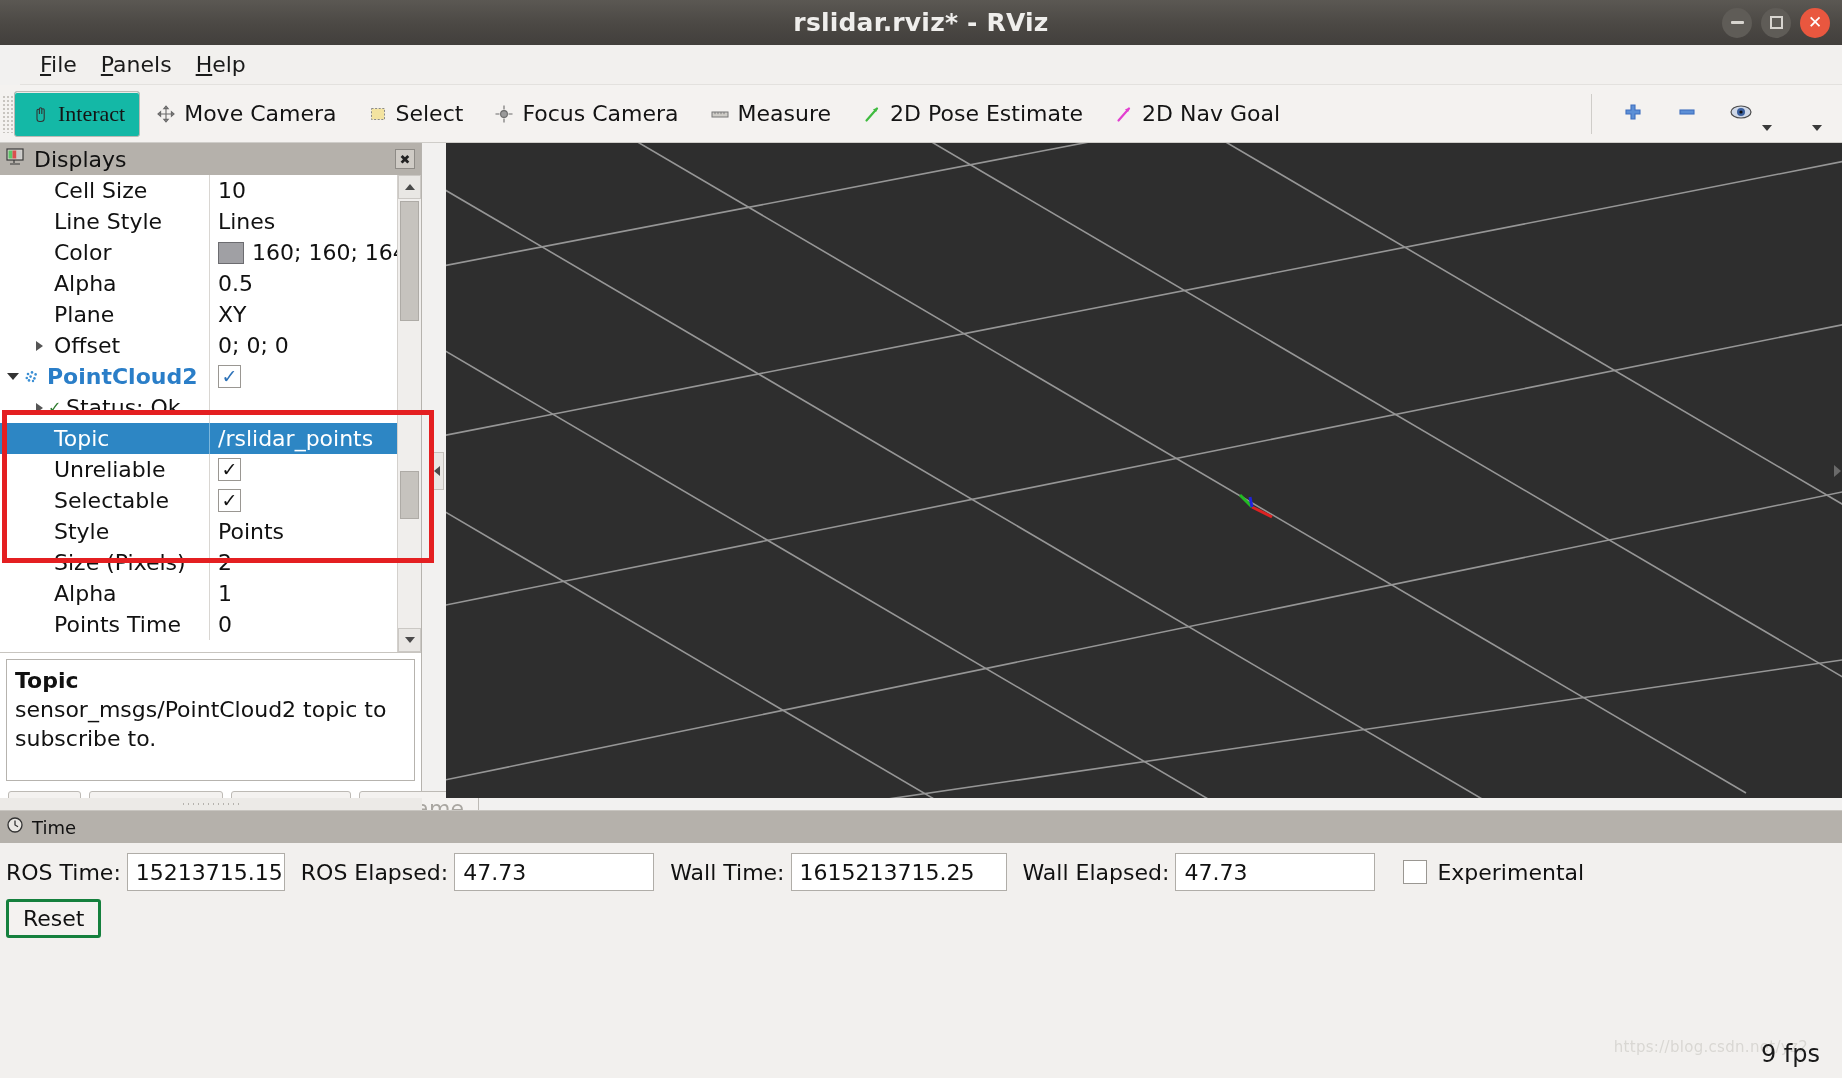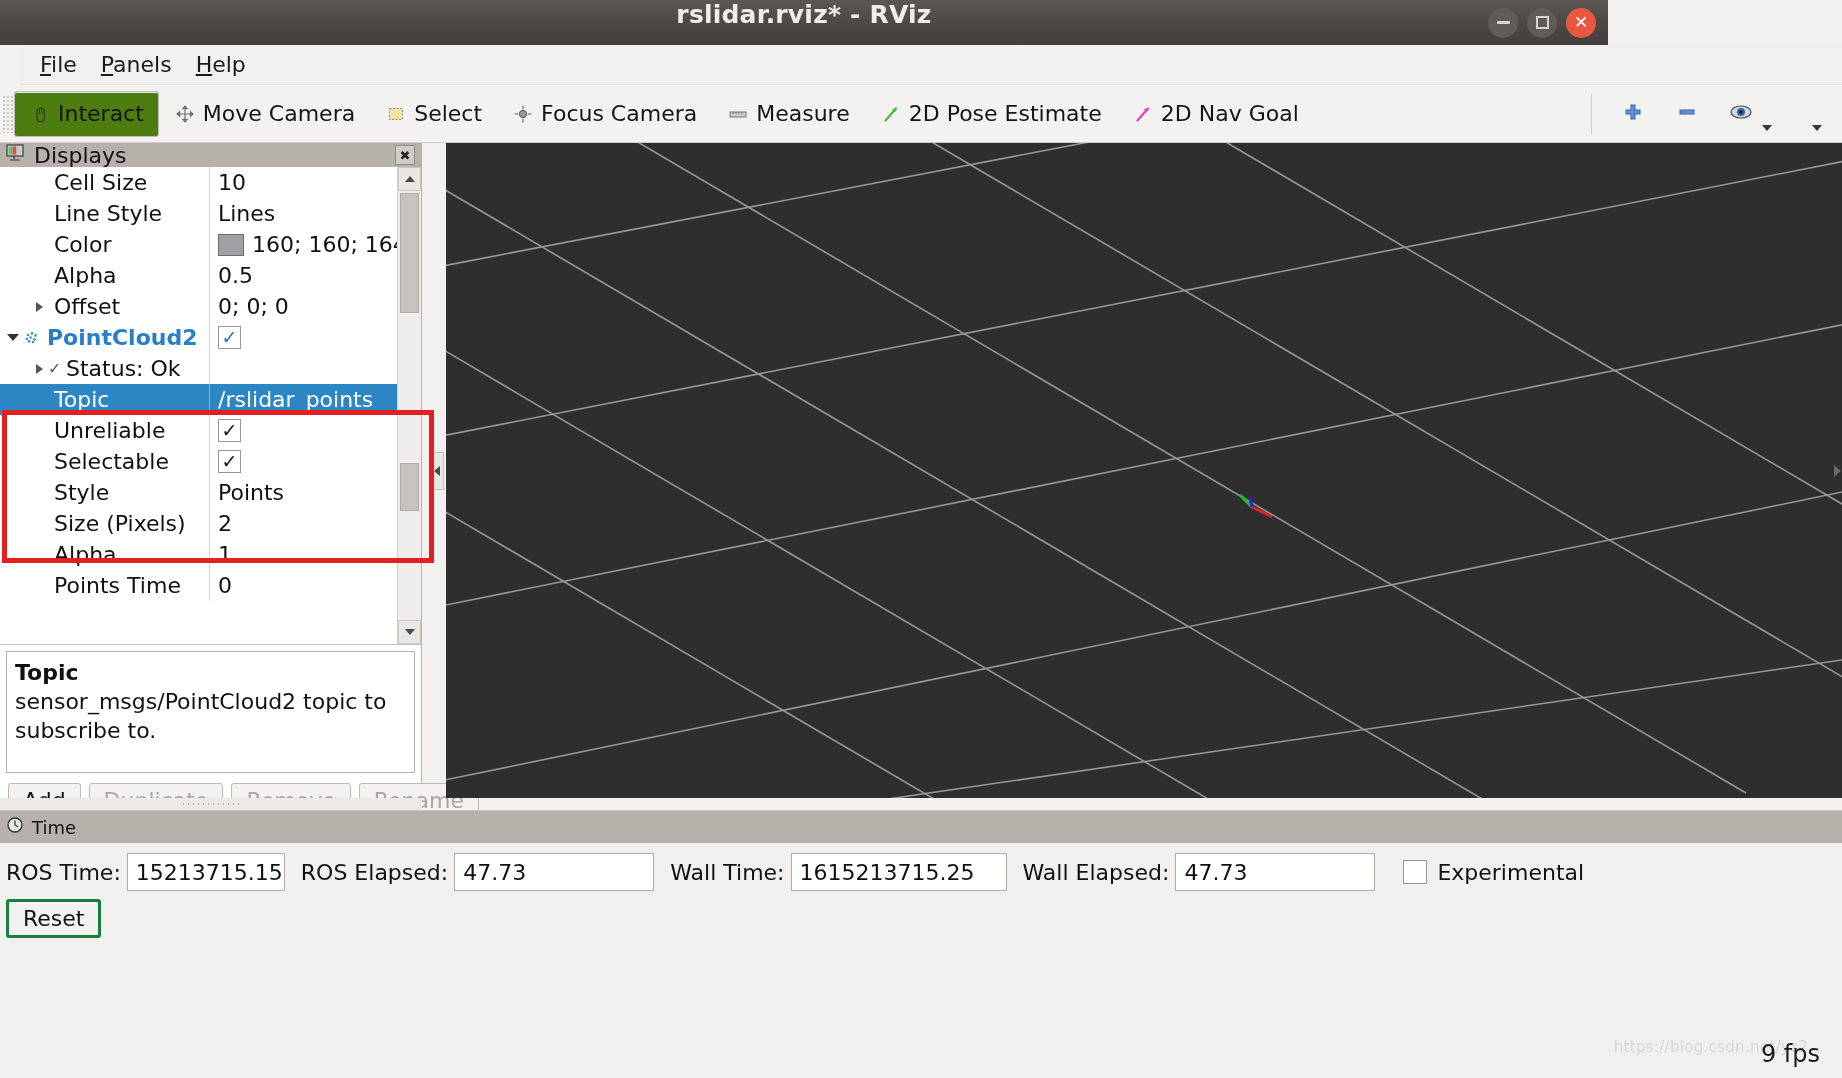--- a/index.html
+++ b/index.html
@@ -6,23 +6,23 @@
   html, body {
     width: 1842px; height: 1078px;
     font-family: "DejaVu Sans", "Liberation Sans", sans-serif;
     overflow: hidden;
     background: #f2f1f0;
   }
   #app { position: relative; width: 1842px; height: 1078px; }
 
   
   .titlebar {
-    position: absolute; left: 0; top: 0; width: 1608px; height: 45px;
+    position: absolute; left: 0; top: 0; width: 1842px; height: 45px;
     background: linear-gradient(to bottom, #5b5853 0%, #4b4844 55%, #423f3c 100%);
-    display: flex; justify-content: center;
+    display: flex; align-items: center; justify-content: center;
   }
   .title-text {
     color: #efeeec; font-size: 25px; font-weight: bold;
     letter-spacing: .2px;
   }
   .winbtns { position: absolute; right: 12px; top: 50%; transform: translateY(-50%);
     display: flex; gap: 9px; align-items: center; }
   .wb { width: 30px; height: 30px; border-radius: 50%; display:flex;
         align-items:center; justify-content:center; }
   .wb.min { background: #5f5c57; }
@@ -50,40 +50,40 @@
     border-bottom: 1px solid #cfcdc9;
   }
   .tb-handle { width: 12px; height: 38px; margin-left: 2px;
     background-image: radial-gradient(#c8c5c0 1px, transparent 1px);
     background-size: 4px 4px; }
   .tbtn {
     display: flex; align-items: center; gap: 7px; height: 46px;
     padding: 0 14px; font-size: 22px; color: #141414; cursor: default;
     border: 1px solid transparent; border-radius: 3px; white-space: nowrap;
   }
-  .tbtn.active { background: #4d7c0f; border-color: #bdbab5;
-    box-shadow: inset 0 1px 0 #eceae7; }
+  .tbtn.active { background: #14b8a6; border-color: #bdbab5;
+    box-shadow: inset 0 1px 0 #eceae7; font-family: Liberation Serif, serif; }
   .tb-sep { width: 1px; height: 40px; background: #cfcdc9; margin: 0 14px; }
   .tb-icon { width: 22px; height: 22px; display:flex; align-items:center;
              justify-content:center; flex: 0 0 22px; }
   .tb-icon svg { display:block; }
   .tb-right { margin-left: auto; display:flex; align-items:center; }
   .tb-zoom { width: 54px; height: 46px; display:flex; align-items:center;
              justify-content:center; }
   .tb-arrow { width: 0; height: 0; border-left: 5px solid transparent;
     border-right: 5px solid transparent; border-top: 6px solid #3a3a3a;
     position: relative; top: 14px; left: -6px; }
 
   
   .displays-panel {
     position: absolute; left: 0; top: 143px; width: 422px; height: 655px;
     background: #ffffff; border-right: 1px solid #b6b3ae;
   }
   .panel-header {
-    height: 24px; background: #b5b1ab; display: flex; align-items: center;
+    height: 32px; background: #b5b1ab; display: flex; align-items: center;
     padding: 0 6px; position: relative;
   }
   .panel-header .ph-title { font-size: 22px; color: #111; margin-left: 8px; }
   .ph-close {
     position: absolute; right: 6px; top: 50%; transform: translateY(-50%);
     width: 20px; height: 20px; background: #cfcbc5; border: 1px solid #8e8b86;
     display: flex; align-items: center; justify-content: center;
     font-size: 13px; color: #222; line-height: 1;
   }
 
@@ -383,20 +383,24 @@
           <span class="swatch" style="background: rgb(160, 160, 164);"></span>
           <span>160; 160; 164</span>
         </div>
       </div>
 
       <div class="prow">
         <div class="pname indent-1">Alpha</div>
         <div class="pval">0.5</div>
       </div>
 
+      <div class="prow">
+        <div class="pname indent-1">Plane</div>
+        <div class="pval">XY</div>
+      </div>
 
       <div class="prow">
         <div class="pname" style="padding-left:30px;">
           <span class="twisty">
               <span class="tri-right"></span>
             </span>
           <span style="margin-left:6px;">Offset</span>
         </div>
         <div class="pval">0; 0; 0</div>
       </div>

